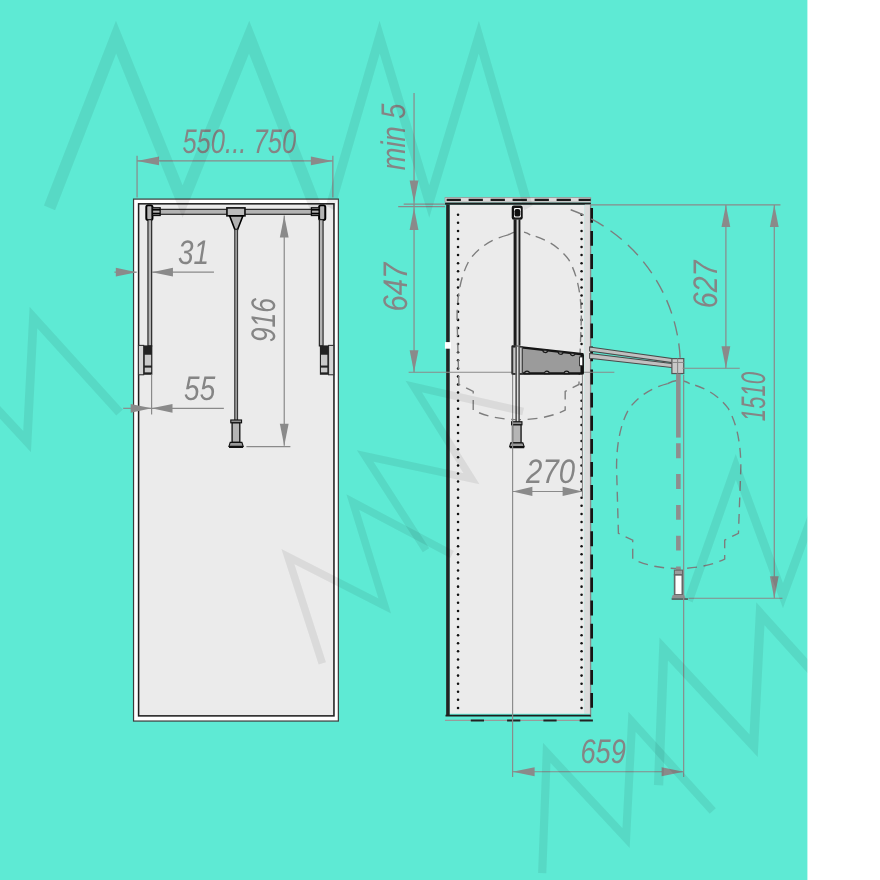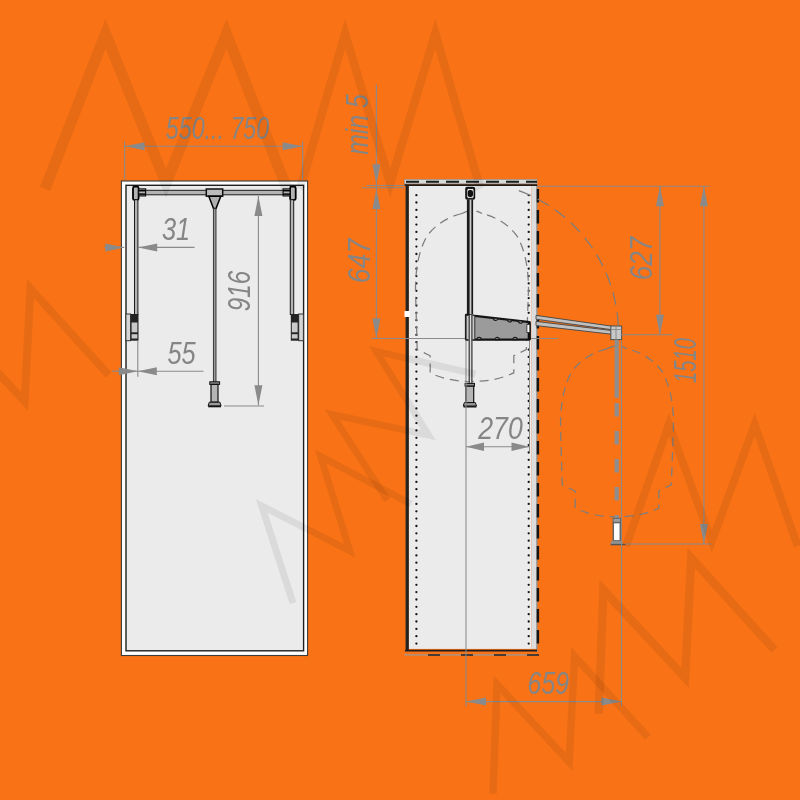--- a/index.html
+++ b/index.html
@@ -1,16 +1,16 @@
 <!DOCTYPE html>
 <html><head>
 <meta charset="utf-8">
 <style>
 html,body{margin:0;padding:0;background:#fff;}
-#page{position:relative;width:800px;height:800px;background:#f97316;overflow:hidden;
+#page{position:relative;width:734px;height:800px;background:#5eead4;overflow:hidden;
 font-family:"Liberation Sans",sans-serif;}
 svg{position:absolute;left:0;top:0;}
 .dim{fill:#858585;font-style:italic;font-size:31px;font-family:"Liberation Sans",sans-serif;}
 </style>
 </head>
 <body>
 <div id="page">
 <svg width="800" height="800" viewBox="0 0 800 800">
 
 <g>

